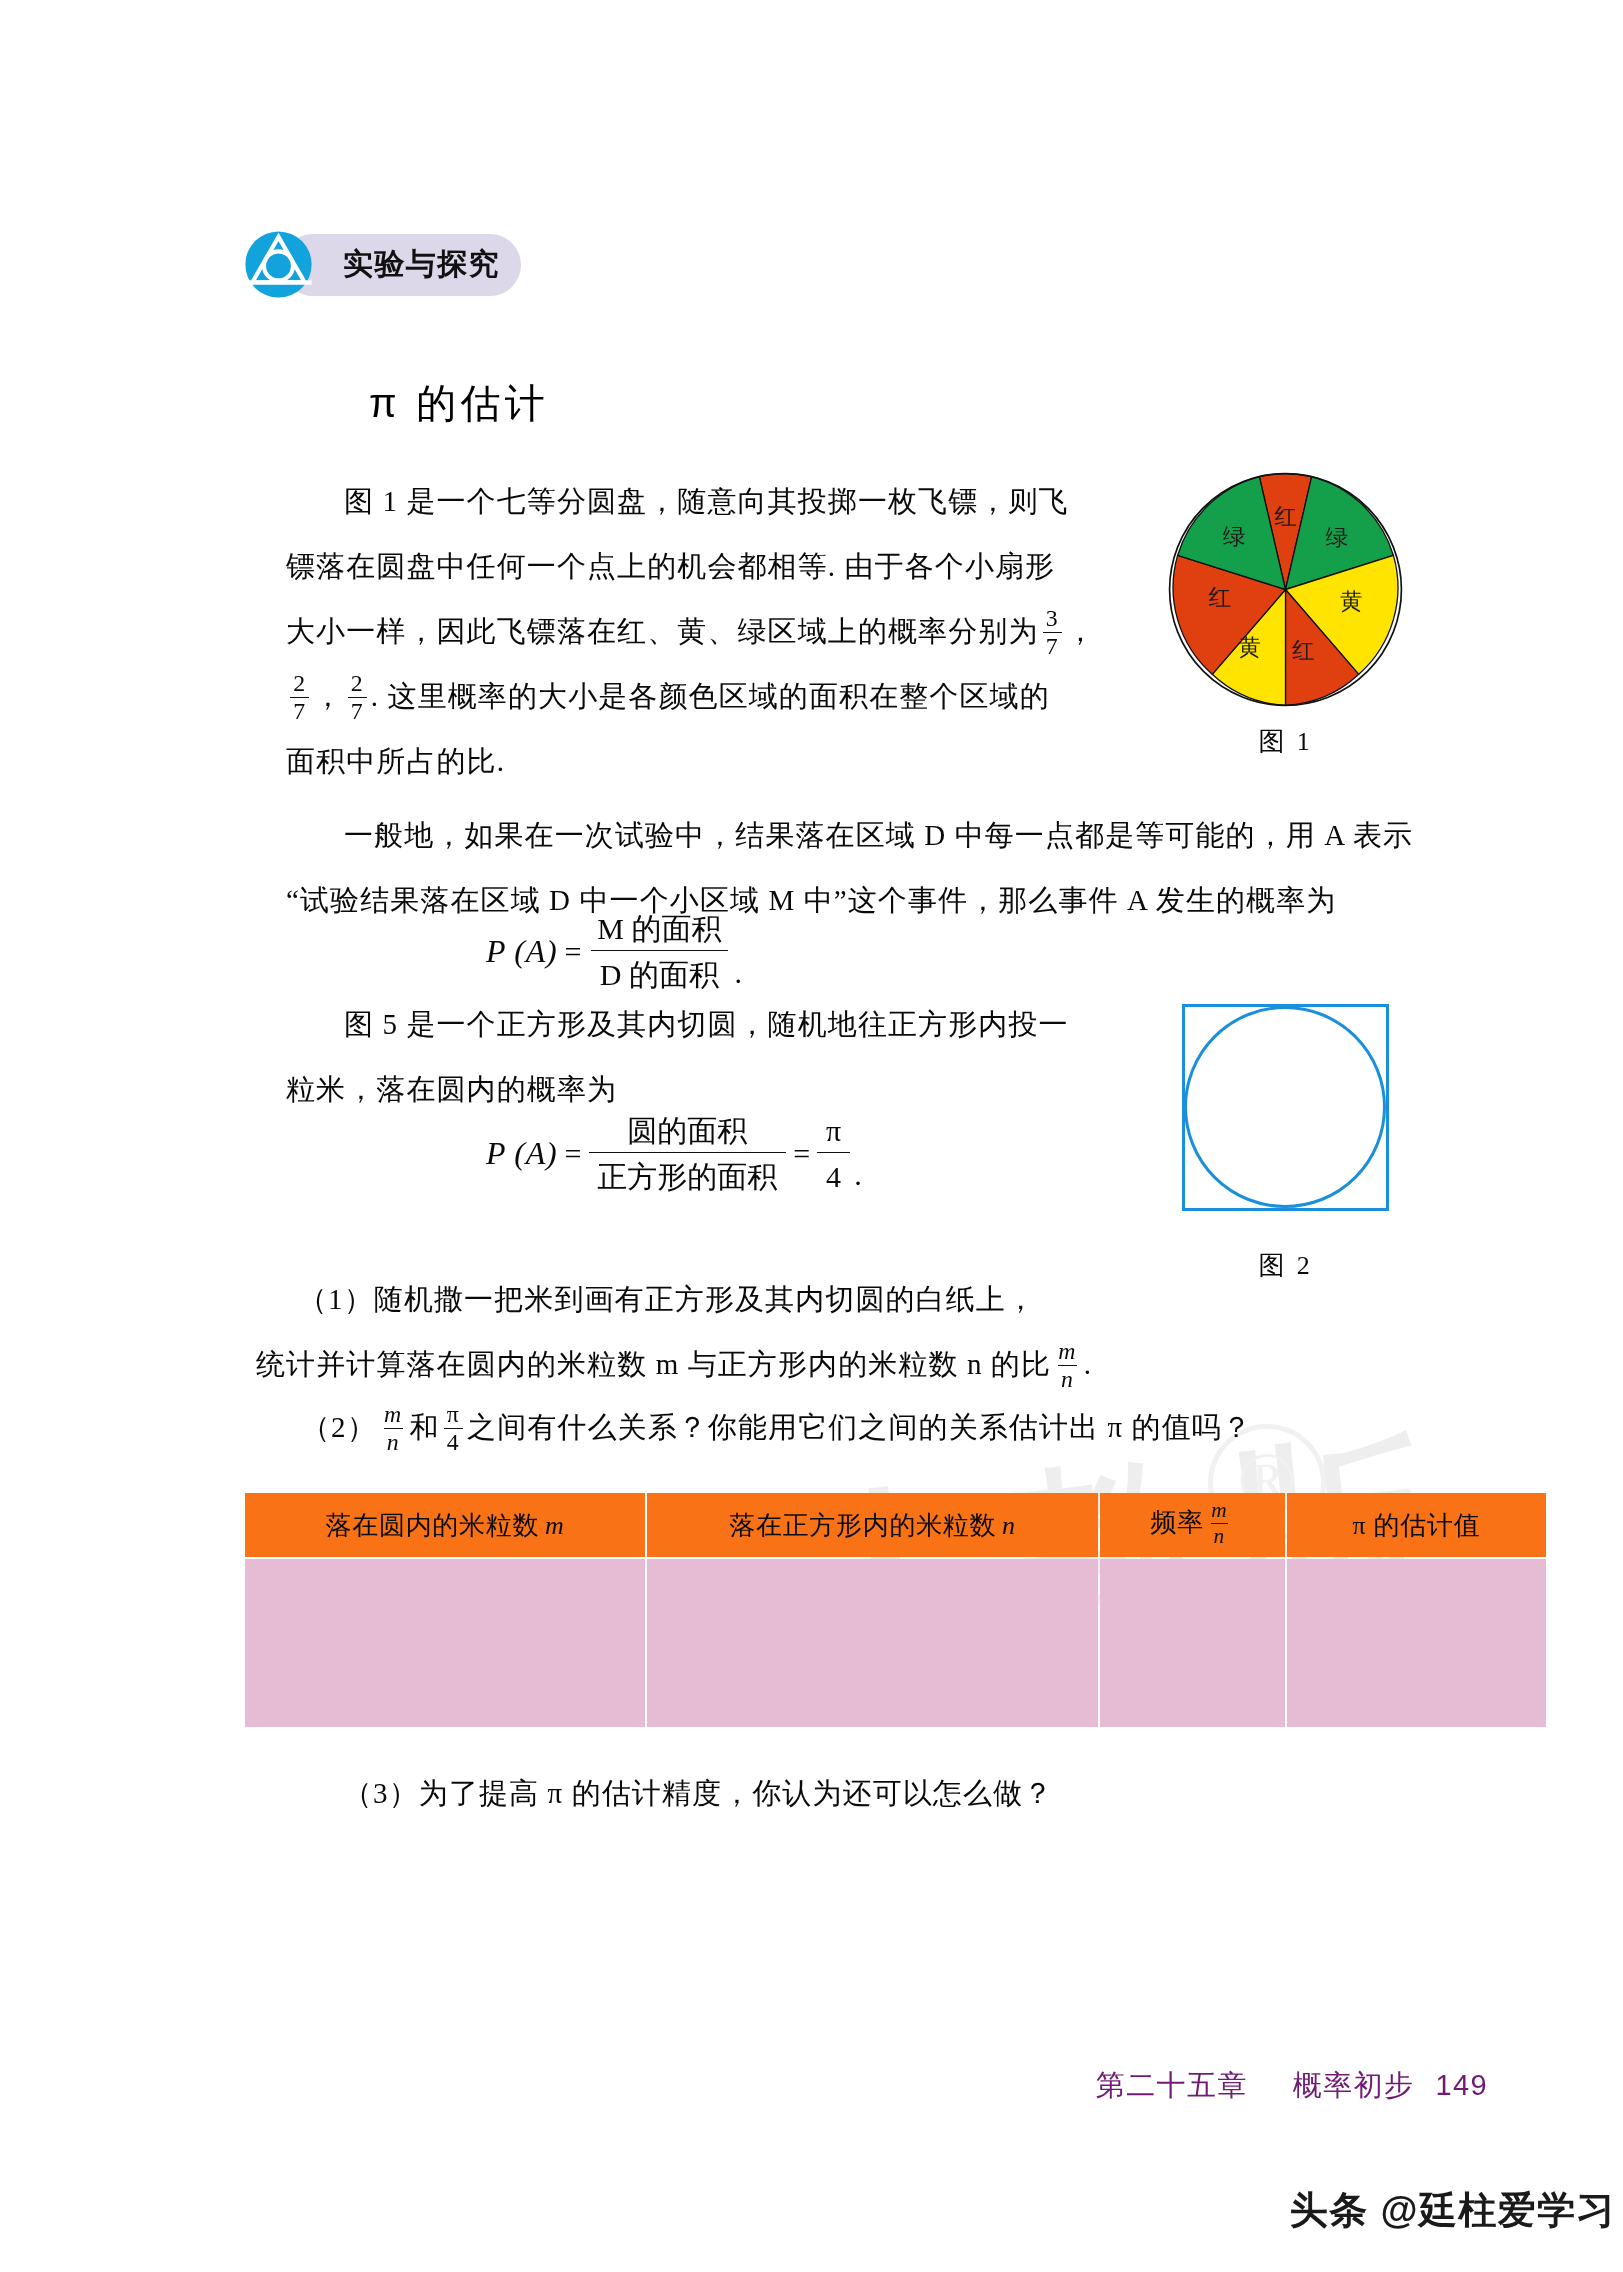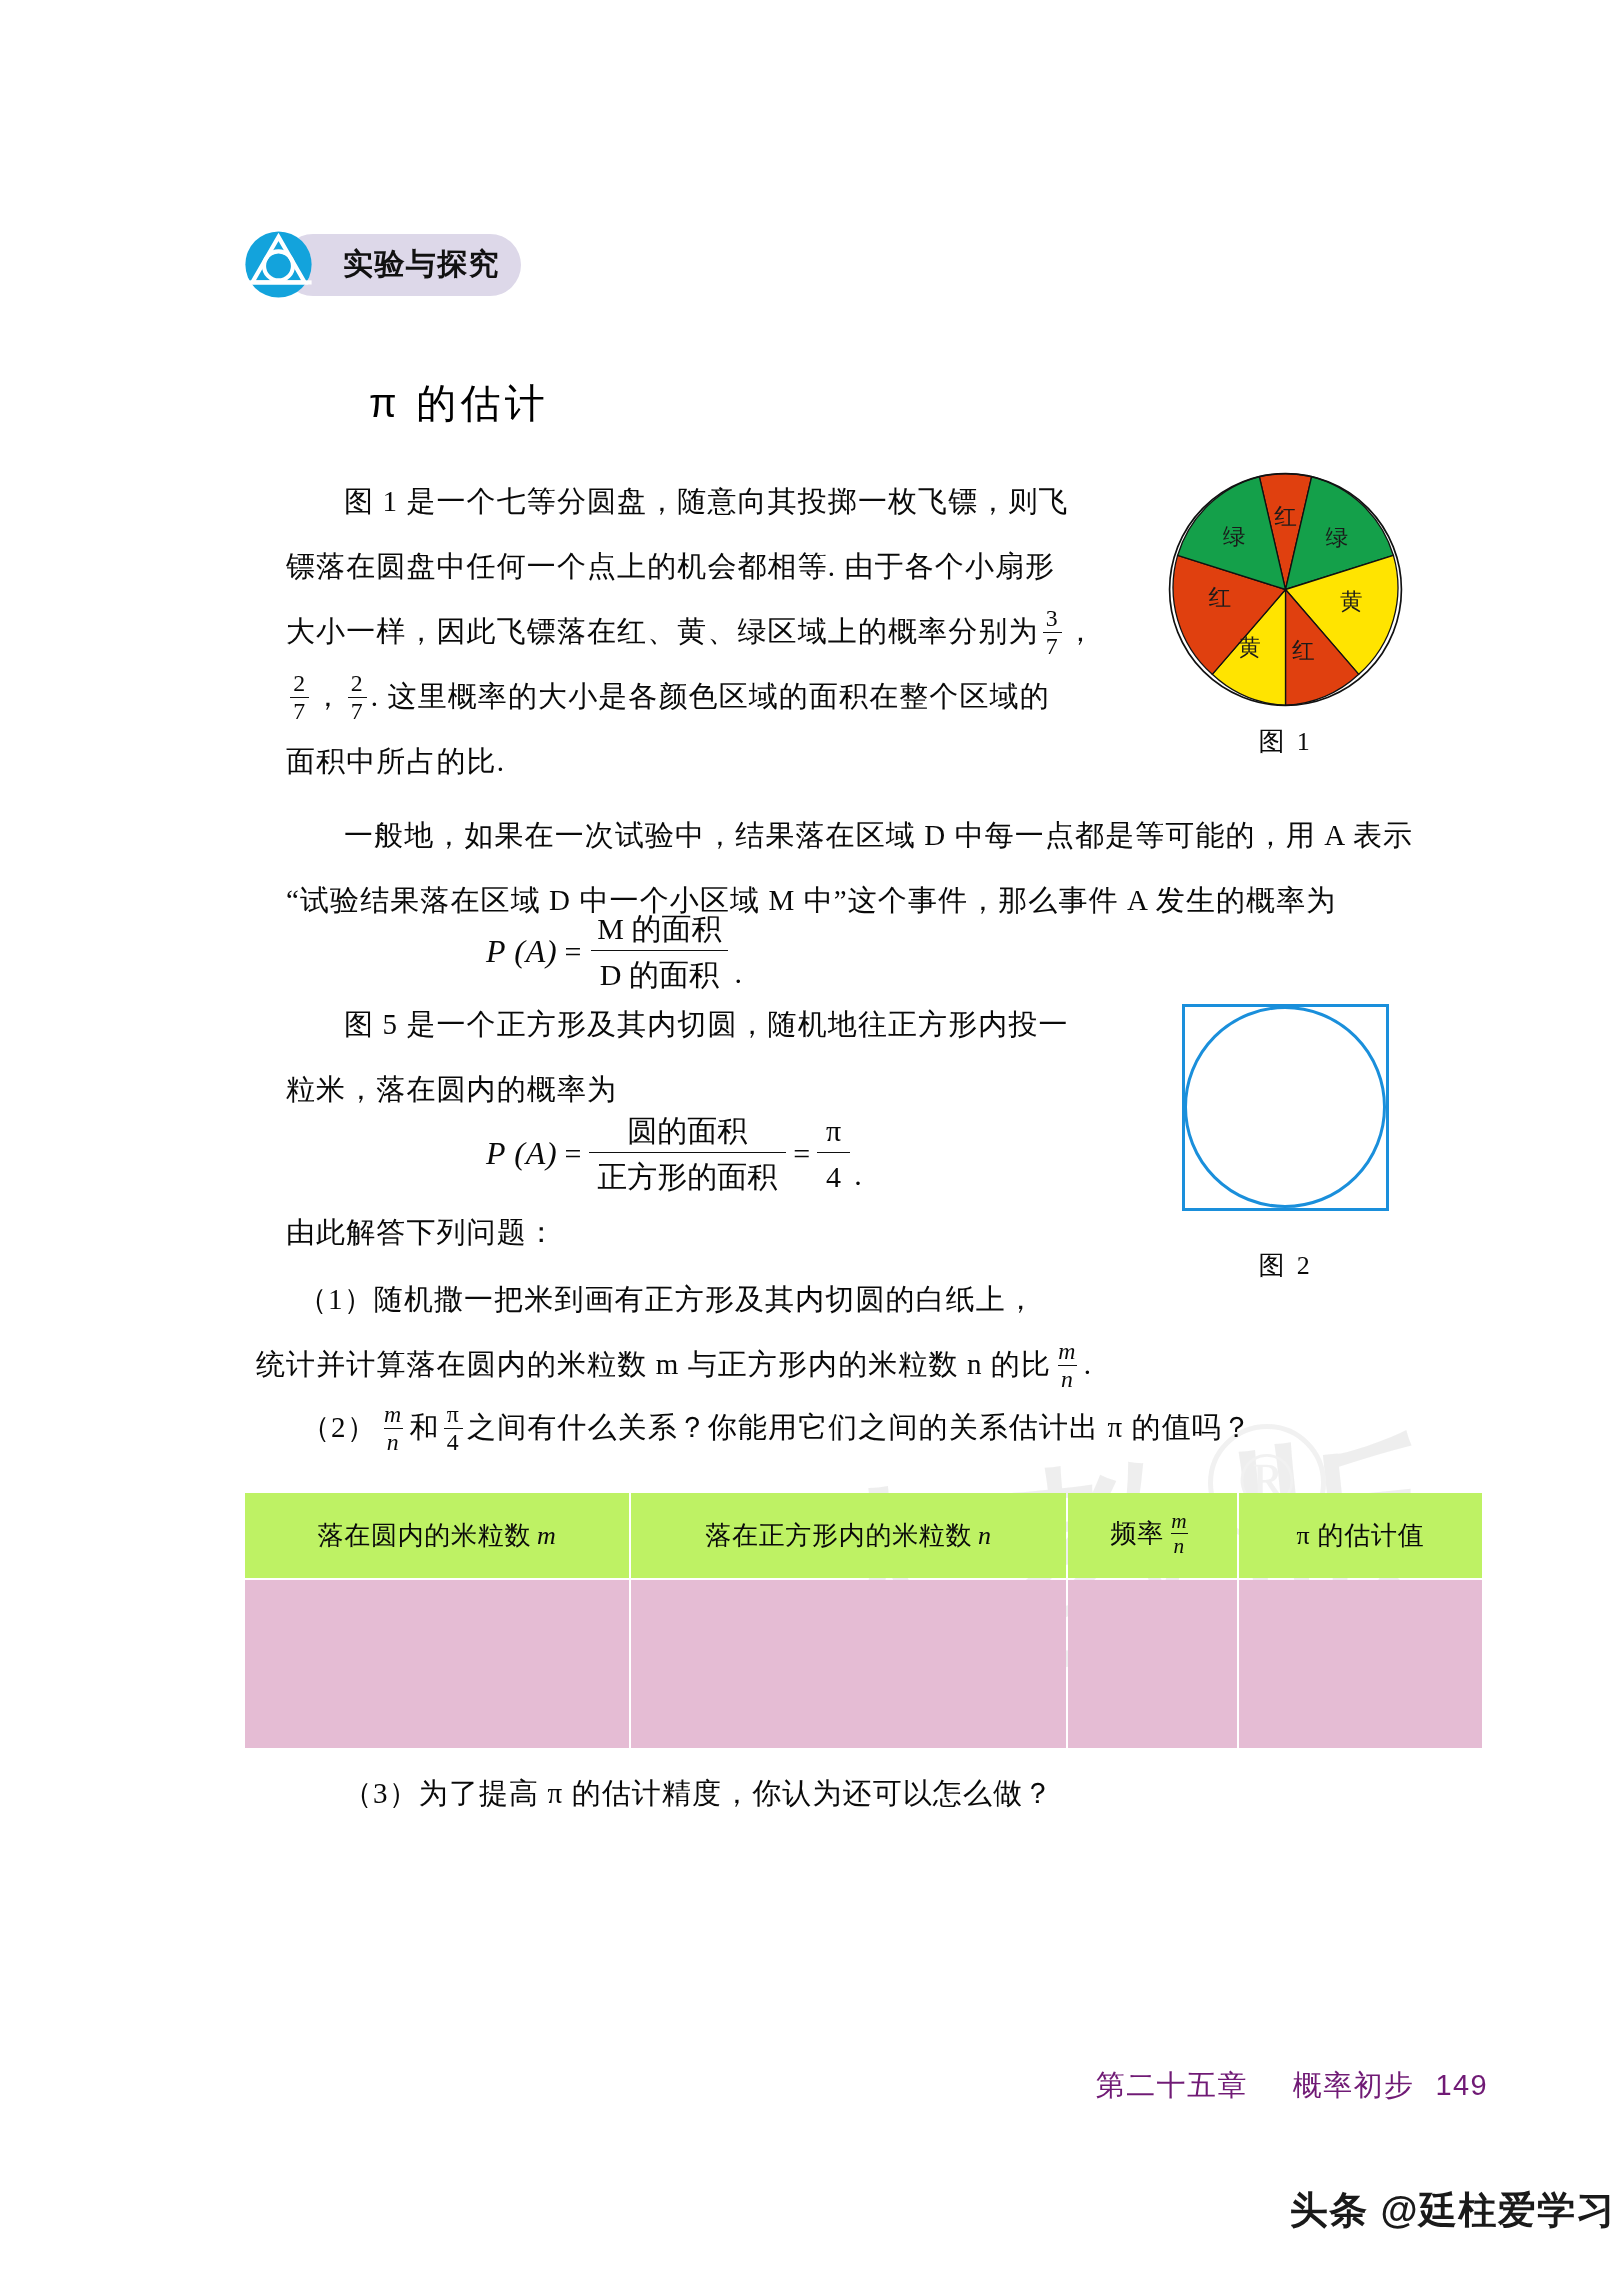--- a/index.html
+++ b/index.html
@@ -203,29 +203,29 @@
     position: absolute;
     left: 243px;
     top: 1491px;
     width: 1204px;
     border-collapse: separate;
     border-spacing: 2.9px;
     z-index: 3;
     table-layout: fixed;
   }
   .data-table th {
-    background: #bef264;
+    background: #f97316;
     font-weight: normal;
     font-family: "Liberation Serif", "DejaVu Serif", serif;
     font-size: 26px;
     color: #0a0a0a;
-    height: 85px;
+    height: 64px;
     vertical-align: middle;
     letter-spacing: 0.7px;
-    padding: 0 4px;
+    padding: 0 12px;
   }
   .data-table td {
     background: #e5bcd4;
     height: 166px;
   }
 
   
   .footer {
     position: absolute;
     left: 0;
@@ -360,23 +360,20 @@
     <span class="eq-dot">.</span>
   </div>
 
   <div class="fig2">
     <div class="fig2-box">
       <div class="fig2-circle"></div>
     </div>
     <div class="fig-cap" style="margin-top:37px;">图 2</div>
   </div>
 
-  <div class="col" style="left:286px; top:1200px; width:810px;">
-    <div><span>由此解答下列问题：</span></div>
-  </div>
 
   <div class="col" style="left:298px; top:1267px; width:817px;">
     <div><span>（1）随机撒一把米到画有正方形及其内切圆的白纸上，</span></div>
     <div style="margin-left:-42px;">
       <span>统计并计算落在圆内的米粒数 m 与正方形内的米粒数 n 的比</span><span class="frac">
           <span class="num ital">m</span>
           <span class="den ital">n</span>
         </span><span>.</span>
     </div>
   </div>

